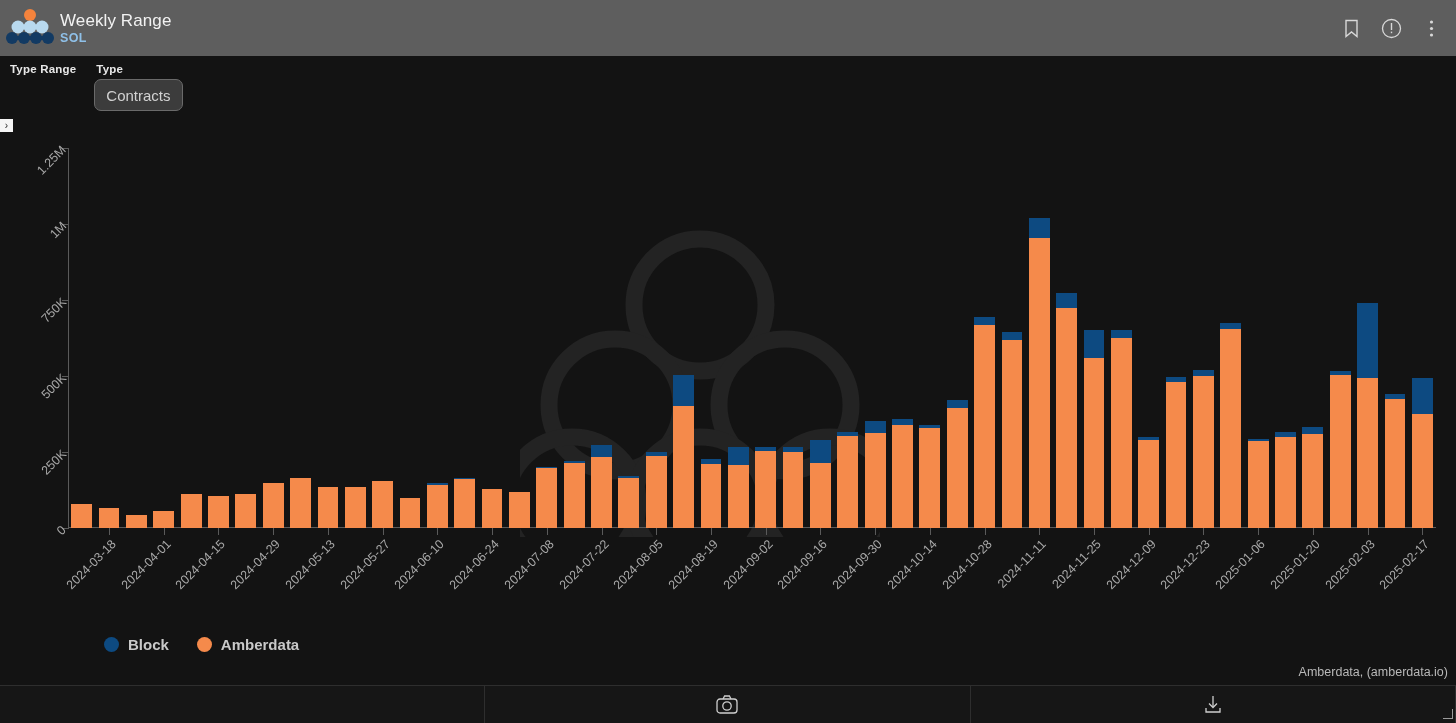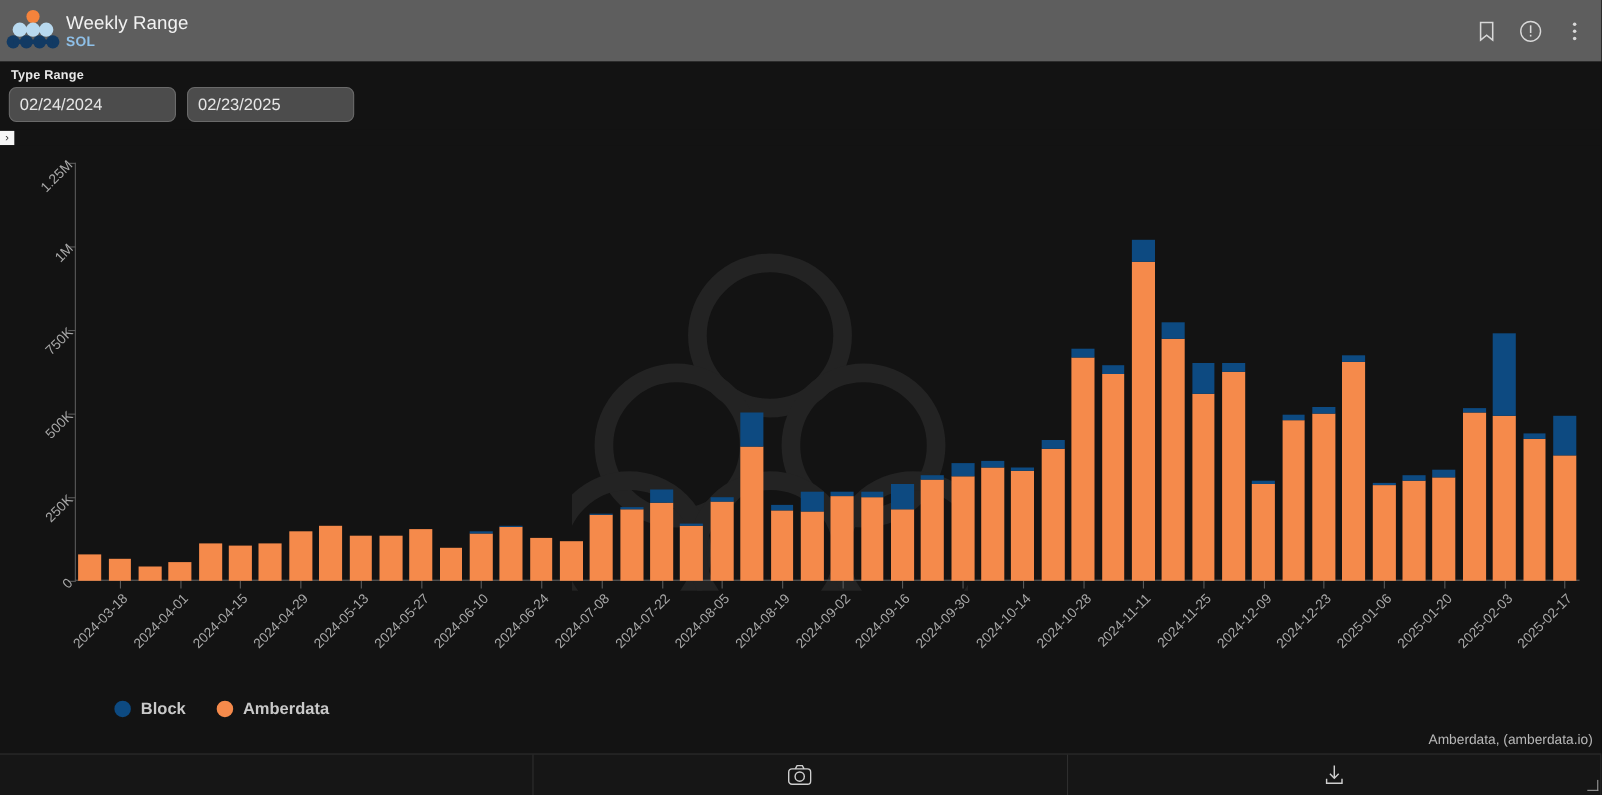--- a/index.html
+++ b/index.html
@@ -178,24 +178,24 @@
           <circle cx="2.5" cy="9.5" r="1.6" fill="#d8d8d8"></circle>
           <circle cx="2.5" cy="16" r="1.6" fill="#d8d8d8"></circle>
         </svg>
       </div>
     </div>
   </div>
 
   <div class="filters">
     <div class="filter-group">
       <div class="filter-label">Type Range</div>
-      <div class="filter-inputs">
-        <div class="date-input">02/24/2024</div>
-        <div class="date-input">02/23/2025</div>
-      </div>
+    </div>
+    <div class="filter-group type-group">
+      <div class="filter-label">Type</div>
+      <div class="type-select">Contracts</div>
     </div>
   </div>
 
   <div class="expander">›</div>
 
   <div class="chart-area">
 
     <div class="watermark">
       <svg width="360" height="320" viewBox="0 0 360 320">
         <g fill="none" stroke="#232323" stroke-width="17">

